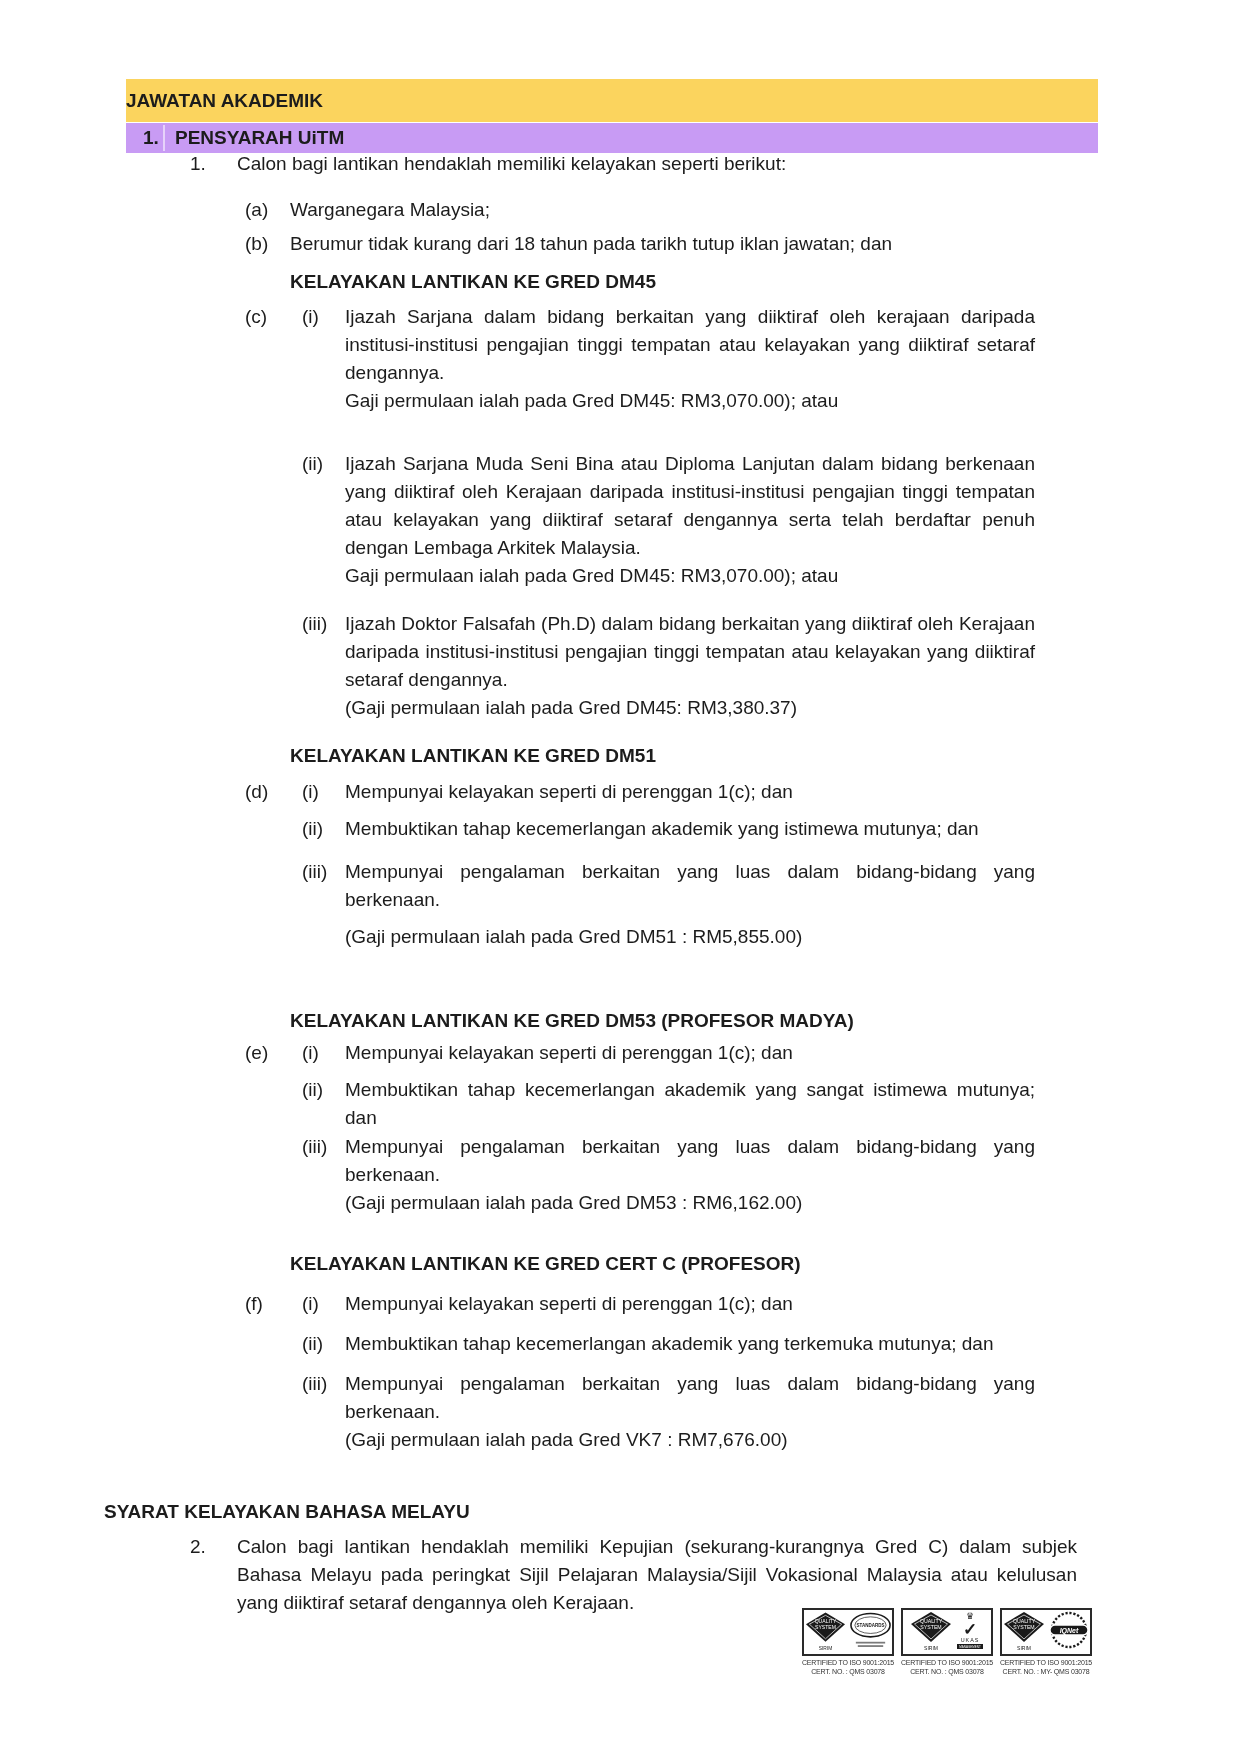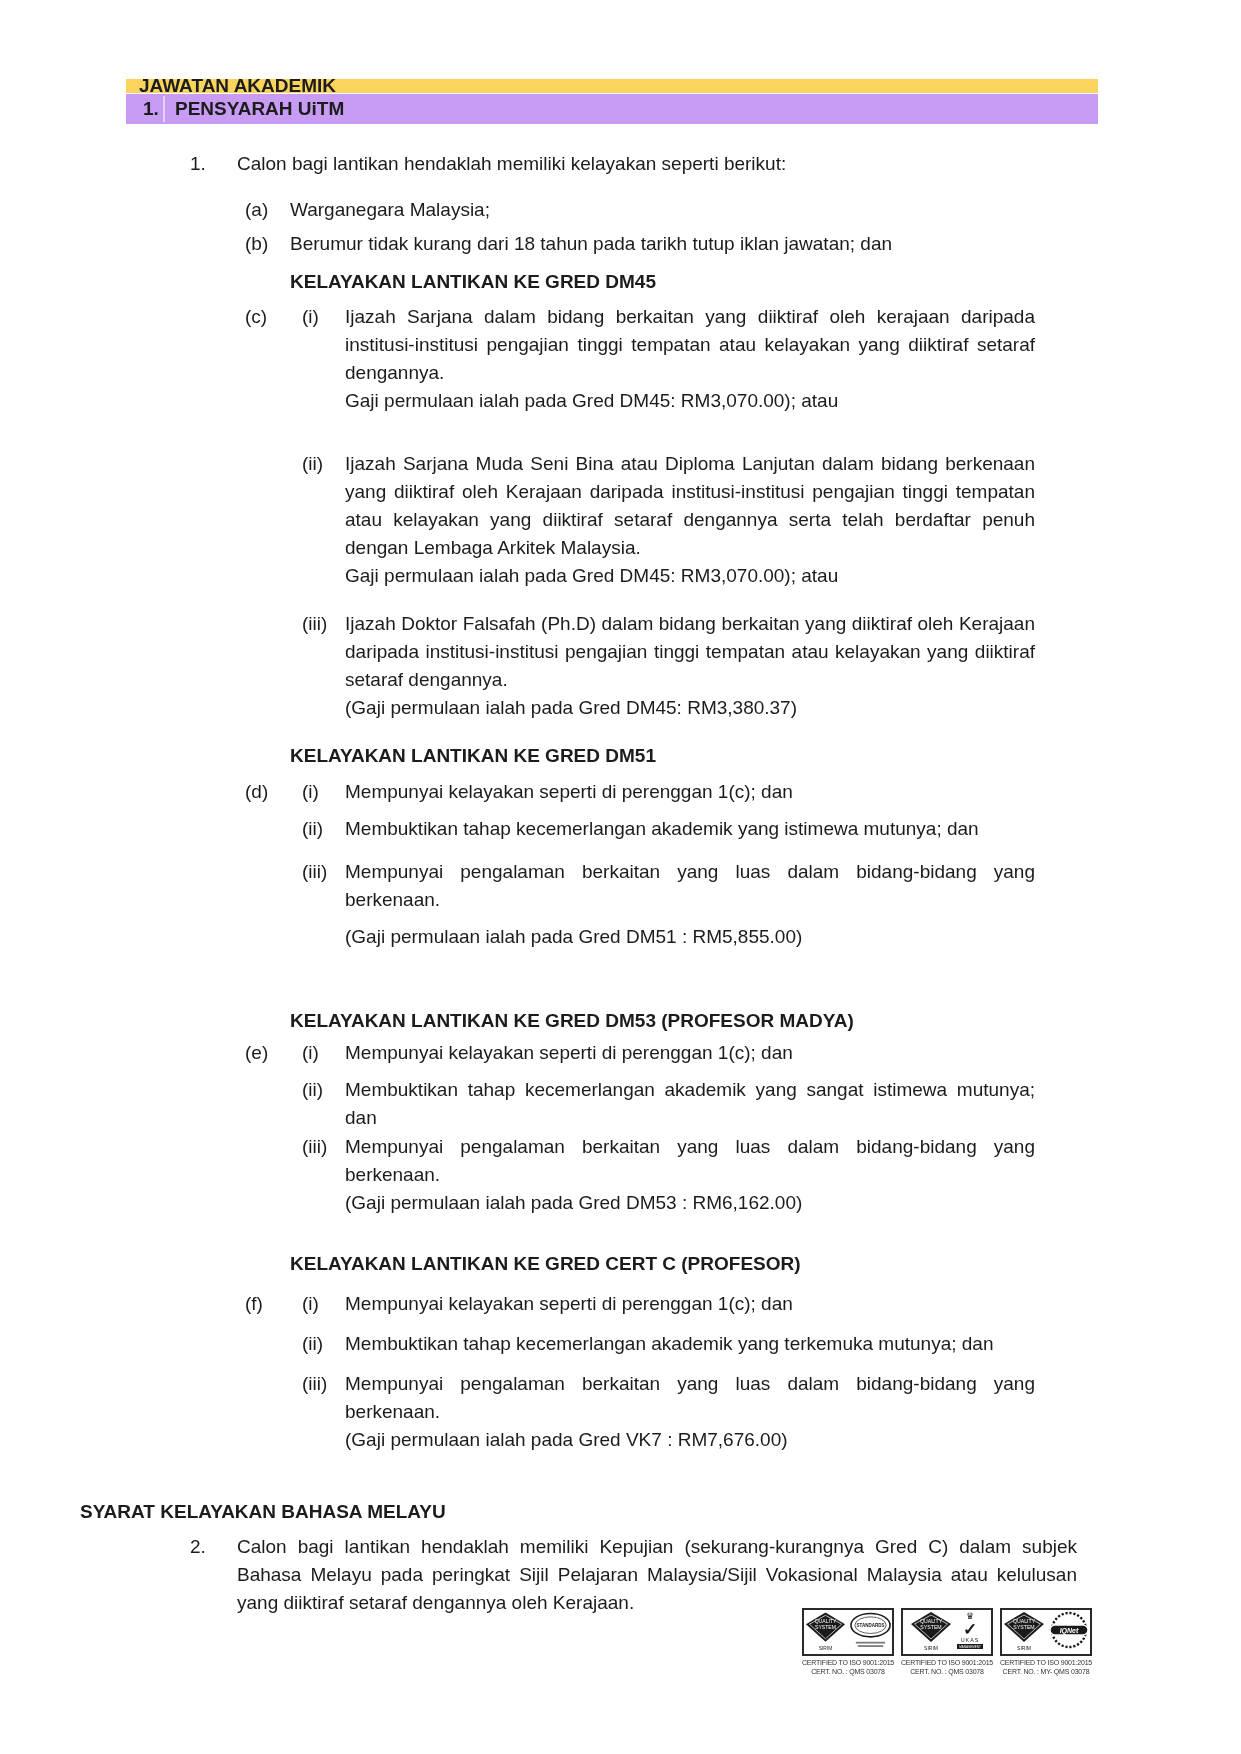--- a/index.html
+++ b/index.html
@@ -13,23 +13,22 @@
     color:#1c1c1c;
     font-size:19px;
     line-height:28px;
     overflow:hidden;
   }
 
   
   .bands { position:absolute; left:126px; top:79px; width:972px; }
   .band-yellow {
     background:#fbd45e;
-    height:15px;
+    height:44px;
     display:flex; align-items:center;
-    padding-left:13px;
     font-weight:bold;
     border-bottom:1px solid #fff;
   }
   .band-purple {
     background:#c89bf4;
     height:30px;
     display:flex; align-items:center;
     position:relative;
   }
   .band-purple .num {
@@ -46,21 +45,21 @@
 
   .row-intro { display:flex; margin-left:190px; }
   .row-intro .inum { width:47px; }
   .row-intro .itxt { width:861px; }
 
   .row-ab { display:flex; margin-left:245px; }
   .row-ab .lbl { width:45px; }
   .row-ab .txt { width:808px; }
 
   .sec-head { margin-left:290px; font-weight:bold; }
-  .sec-head-left { margin-left:80px; font-weight:bold; }
+  .sec-head-left { margin-left:104px; font-weight:bold; }
 
   .row-item { display:flex; margin-left:245px; }
   .row-item .letter { width:57px; }
   .row-item .roman  { width:43px; }
   .row-item .itext  { width:690px; }
   .para  { text-align:justify; }
   .min2 { min-height:56px; }
   .min3 { min-height:84px; }
   .min4 { min-height:112px; }
 

